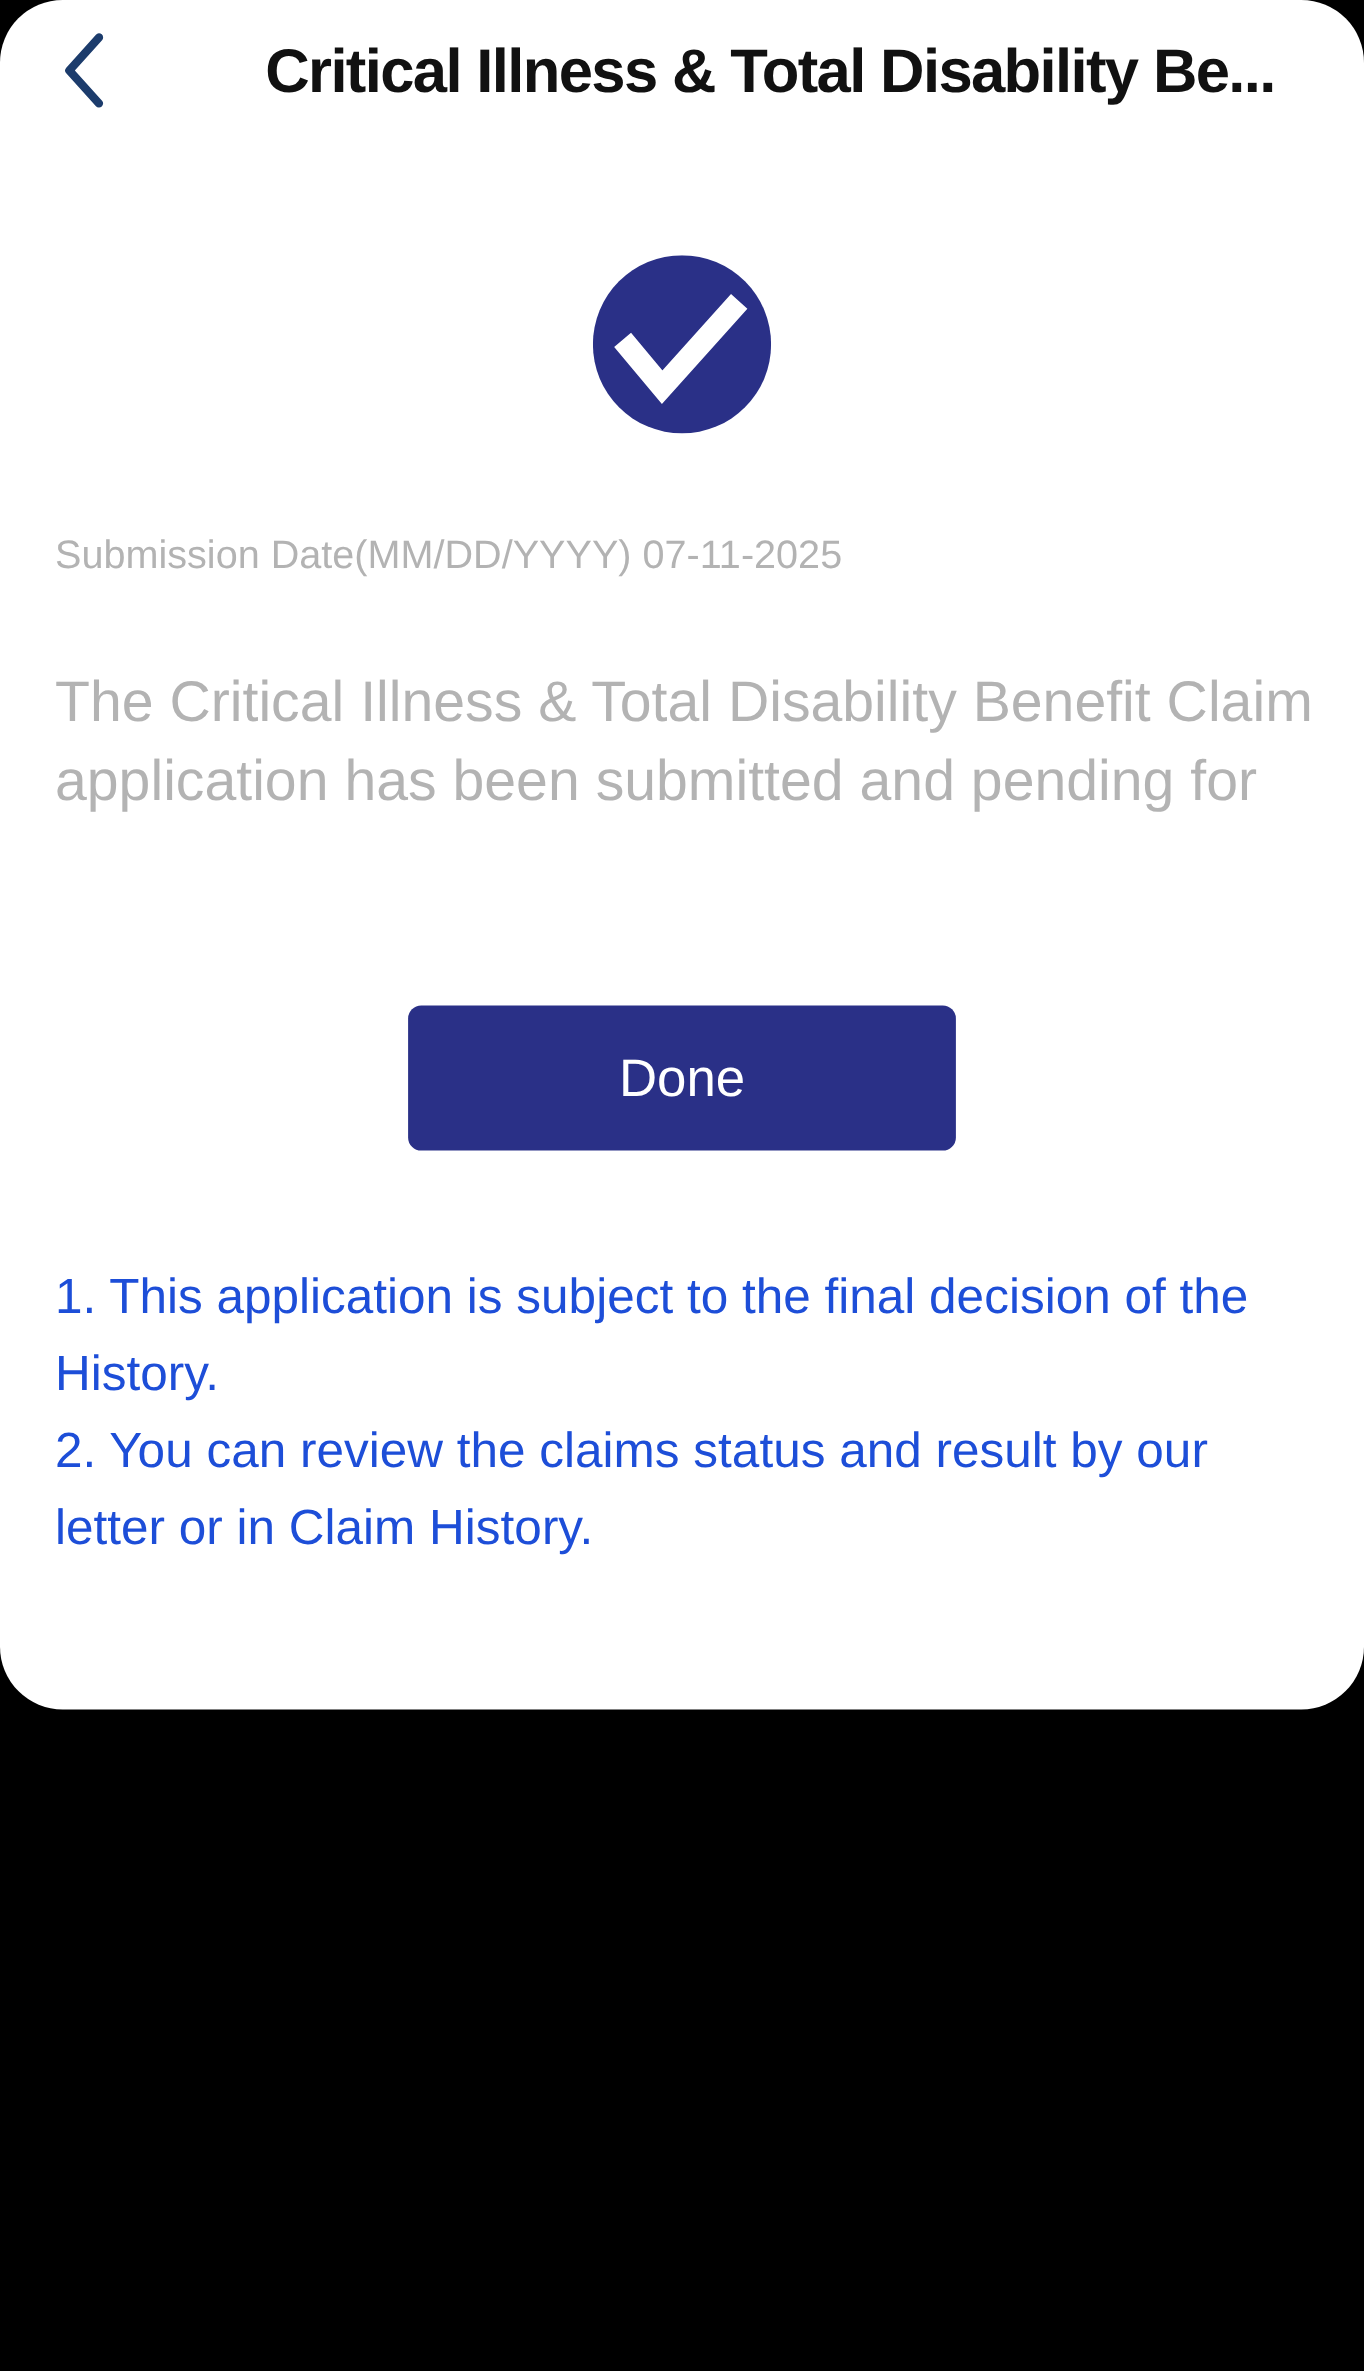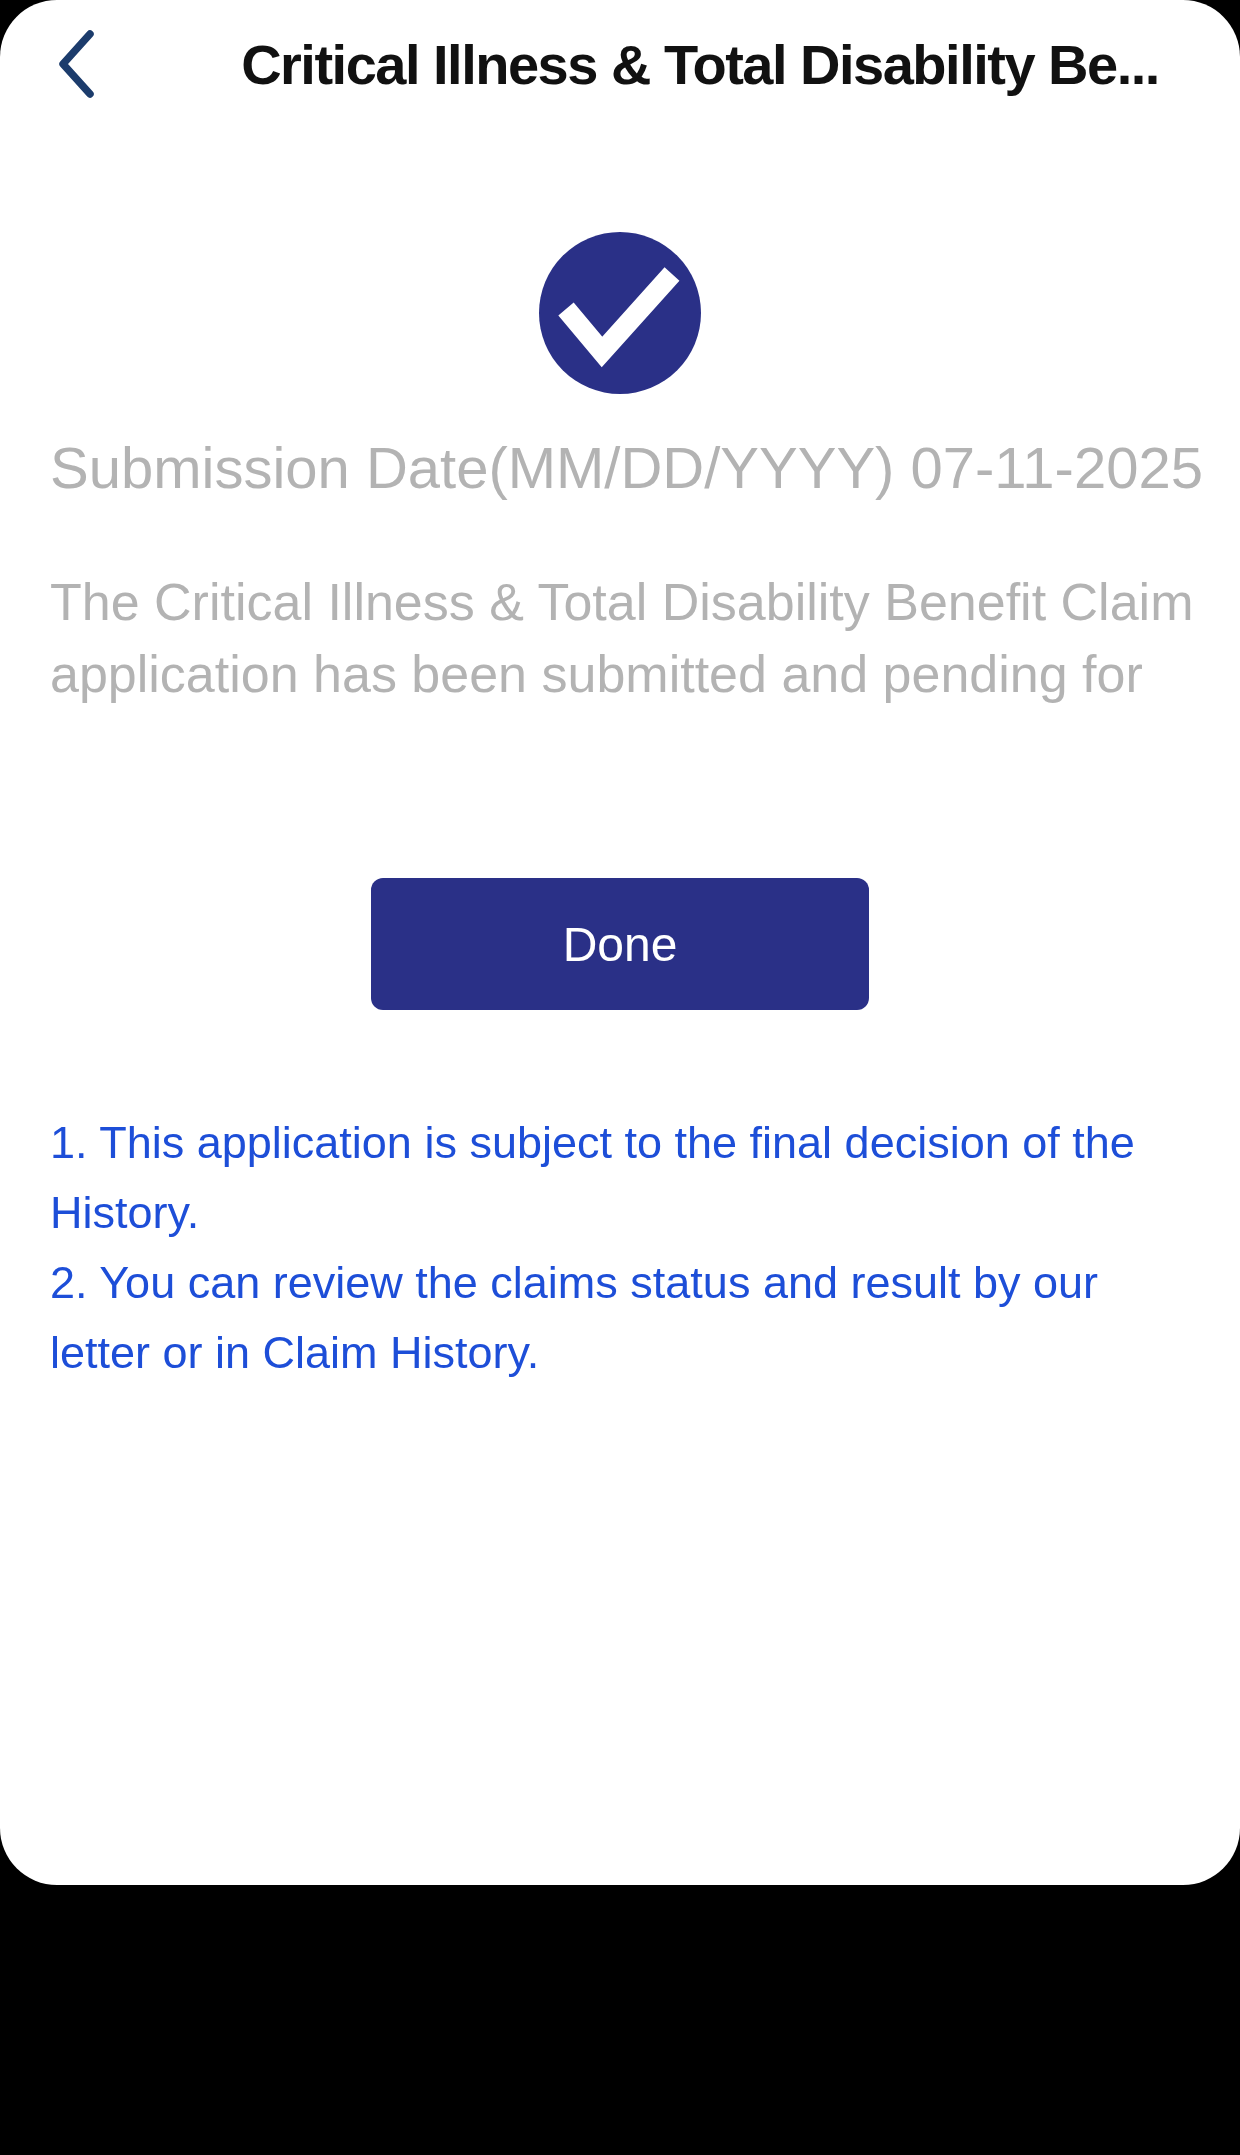--- a/index.html
+++ b/index.html
@@ -6,21 +6,21 @@
     margin: 0;
     padding: 0;
     background: #000000;
     width: 1240px;
     height: 2155px;
     font-family: "Liberation Sans", sans-serif;
   }
   .phone {
     position: relative;
     width: 1240px;
-    height: 1885px;
+    height: 1554px;
     background: #ffffff;
     border-radius: 57px;
     overflow: hidden;
   }
   
   .nav {
     position: relative;
     height: 128px;
   }
   .back-btn {
@@ -67,22 +67,22 @@
   .status-title {
     margin: 120px 0 0;
     text-align: center;
     font-size: 92px;
     font-weight: 700;
     line-height: 92px;
     letter-spacing: -1px;
     color: #2A3087;
   }
   .date-line {
-    margin: 48px 0 0;
-    font-size: 58px;
+    margin: 84px 0 0;
+    font-size: 36px;
     line-height: 52px;
     color: #B3B3B3;
     white-space: nowrap;
   }
   .message {
     margin-top: 72px;
     font-size: 52px;
     line-height: 72px;
     color: #B3B3B3;
   }

